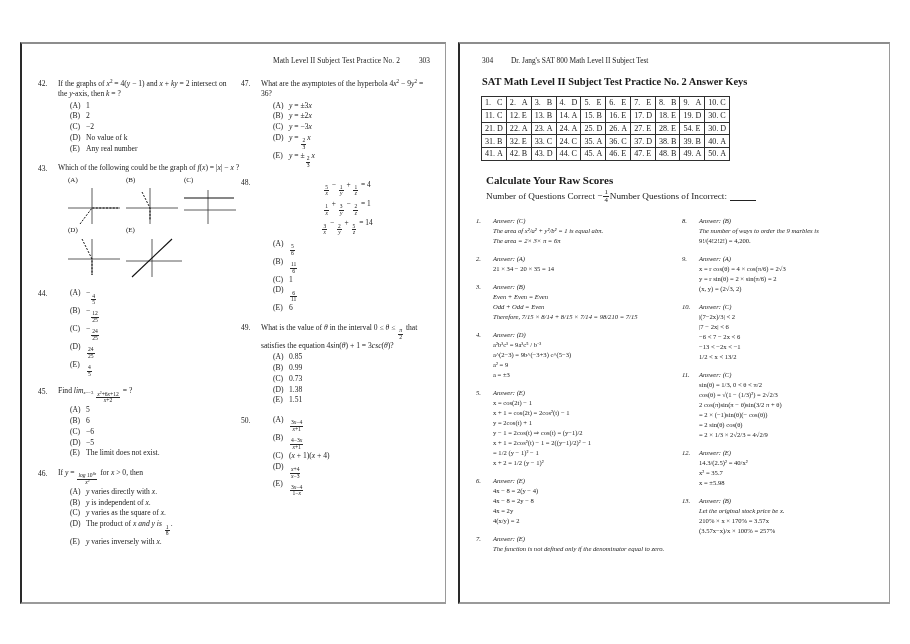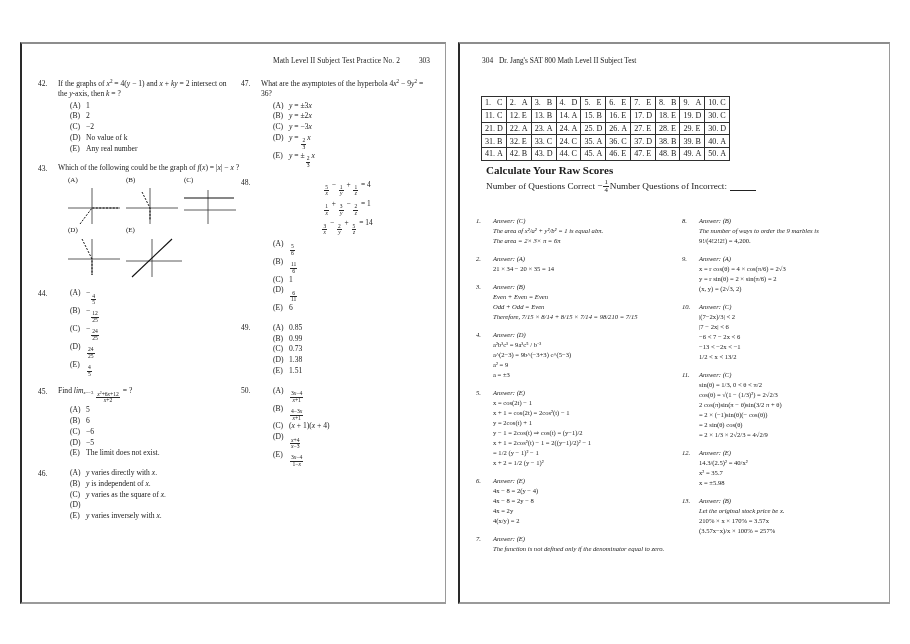--- a/index.html
+++ b/index.html
@@ -12,21 +12,21 @@
   .page-left{left:20px;width:426px;}
   .page-right{left:458px;width:432px;}
   .inner{position:relative;width:100%;height:100%;}
 
   
   .runhead{position:absolute;font-size:7.4px;white-space:nowrap;}
   .runhead-left{right:15px;top:12px;}
   .runhead-left .ttl{letter-spacing:.1px;}
   .runhead-left .pno{margin-left:17px;}
   .runhead-right{left:22px;top:12px;}
-  .runhead-right .pno{margin-right:4px;text-align:right;}
+  .runhead-right .pno{margin-right:16px;text-align:right;}
 
   
   .qcols{position:absolute;left:16px;top:34px;width:398px;display:flex;gap:11px;}
   .qcol{width:192px;}
   .q{display:flex;margin-bottom:9px;}
   .qnum{width:20px;flex:none;font-size:7.6px;text-align:left;padding-top:.5px;}
   .qbody{flex:1;font-size:7.6px;line-height:1.38;}
   .qstem{margin:0 0 1px 0;}
   .choices{margin:0;padding:0;list-style:none;}
   .choices li{display:flex;margin-left:12px;line-height:1.42;}
@@ -47,21 +47,21 @@
   .gcell{width:58px;}
   .glab{font-size:7px;margin-left:2px;}
   .gsvg{display:block;}
 
   
   .rtitle{position:absolute;left:22px;top:32px;font-size:10.4px;font-weight:bold;}
   .keytable{position:absolute;left:21px;top:52px;border-collapse:collapse;}
   .keytable td{border:.8px solid #2f2f2f;font-size:8.1px;font-weight:normal;
                padding:1.2px 3px 1.6px 3px;white-space:nowrap;}
   .keytable td .n{display:inline-block;min-width:12px;}
-  .raw{position:absolute;left:26px;top:120px;}
+  .raw{position:absolute;left:26px;top:130px;}
   .raw h2{margin:0;font-size:11px;font-weight:bold;}
   .rawline{margin-top:3px;font-size:9.2px;display:flex;align-items:center;justify-content:space-between;}
   .rawline .f{margin:0 1px;}
   .blank{display:inline-block;border-bottom:1px solid #222;width:26px;height:.85em;margin-left:3px;}
 
   .solcols{position:absolute;left:16px;top:172px;width:404px;display:flex;gap:10px;}
   .solcol{width:196px;}
   .sol{display:flex;margin-bottom:8px;}
   .snum{width:17px;flex:none;font-size:6.6px;font-style:italic;padding-top:.5px;}
   .sbody{flex:1;font-size:6.6px;line-height:1.52;}
@@ -238,35 +238,43 @@
                     <span class="clab">(E)</span>
                     <span class="ctxt">The limit does not exist.</span>
                   </li>
             </ul>
           </div>
         </div>
 
         <div class="q">
           <div class="qnum">46.</div>
           <div class="qbody">
+            <p class="qstem">If <i>y</i> = <span class="frac">
+                    <span class="num"><i>log</i> 10<sup>8<i>x</i></sup></span>
+                    <span class="den"><i>x</i><sup>2</sup></span>
+                  </span> for <i>x</i> &gt; 0, then</p>
             <ul class="choices">
               <li>
                     <span class="clab">(A)</span>
                     <span class="ctxt"><i>y</i> varies directly with <i>x</i>.</span>
                   </li>
               <li>
                     <span class="clab">(B)</span>
                     <span class="ctxt"><i>y</i> is independent of <i>x</i>.</span>
                   </li>
               <li>
                     <span class="clab">(C)</span>
                     <span class="ctxt"><i>y</i> varies as the square of <i>x</i>.</span>
                   </li>
               <li>
                     <span class="clab">(D)</span>
+                    <span class="ctxt">The product of <i>x and y is</i> <span class="frac">
+                        <span class="num">1</span>
+                        <span class="den">8</span>
+                      </span>.</span>
                   </li>
               <li>
                     <span class="clab">(E)</span>
                     <span class="ctxt"><i>y</i> varies inversely with <i>x</i>.</span>
                   </li>
             </ul>
           </div>
         </div>
       </div>
 
@@ -372,20 +380,24 @@
                     <span class="clab">(E)</span>
                     <span class="ctxt">6</span>
                   </li>
             </ul>
           </div>
         </div>
 
         <div class="q">
           <div class="qnum">49.</div>
           <div class="qbody">
+            <p class="qstem">What is the value of <i>θ</i> in the interval 0 ≤ <i>θ</i> ≤ <span class="frac">
+                    <span class="num"><i>π</i></span>
+                    <span class="den">2</span>
+                  </span> that satisfies the equation 4<i>sin</i>(<i>θ</i>) + 1 = 3<i>csc</i>(<i>θ</i>)?</p>
             <ul class="choices">
               <li>
                     <span class="clab">(A)</span>
                     <span class="ctxt">0.85</span>
                   </li>
               <li>
                     <span class="clab">(B)</span>
                     <span class="ctxt">0.99</span>
                   </li>
               <li>
@@ -448,20 +460,21 @@
    </div>
   </div>
 
   <div class="page page-right">
    <div class="inner">
     <div class="runhead runhead-right">
       <span class="pno">304</span>
       <span class="ttl">Dr. Jang's SAT 800 Math Level II Subject Test</span>
     </div>
 
+    <div class="rtitle">SAT Math Level II Subject Test Practice No. 2 Answer Keys</div>
 
     <table class="keytable">
       <tbody id="keybody">
             <tr>
               <td><span class="n">1.</span><span>C</span></td>
               <td><span class="n">2.</span><span>A</span></td>
               <td><span class="n">3.</span><span>B</span></td>
               <td><span class="n">4.</span><span>D</span></td>
               <td><span class="n">5.</span><span>E</span></td>
               <td><span class="n">6.</span><span>E</span></td>
@@ -484,21 +497,21 @@
             </tr>
             <tr>
               <td><span class="n">21.</span><span>D</span></td>
               <td><span class="n">22.</span><span>A</span></td>
               <td><span class="n">23.</span><span>A</span></td>
               <td><span class="n">24.</span><span>A</span></td>
               <td><span class="n">25.</span><span>D</span></td>
               <td><span class="n">26.</span><span>A</span></td>
               <td><span class="n">27.</span><span>E</span></td>
               <td><span class="n">28.</span><span>E</span></td>
-              <td><span class="n">29.</span><span>E</span></td>
+              <td><span class="n">54.</span><span>E</span></td>
               <td><span class="n">30.</span><span>D</span></td>
             </tr>
             <tr>
               <td><span class="n">31.</span><span>B</span></td>
               <td><span class="n">32.</span><span>E</span></td>
               <td><span class="n">33.</span><span>C</span></td>
               <td><span class="n">24.</span><span>C</span></td>
               <td><span class="n">35.</span><span>A</span></td>
               <td><span class="n">36.</span><span>C</span></td>
               <td><span class="n">37.</span><span>D</span></td>

